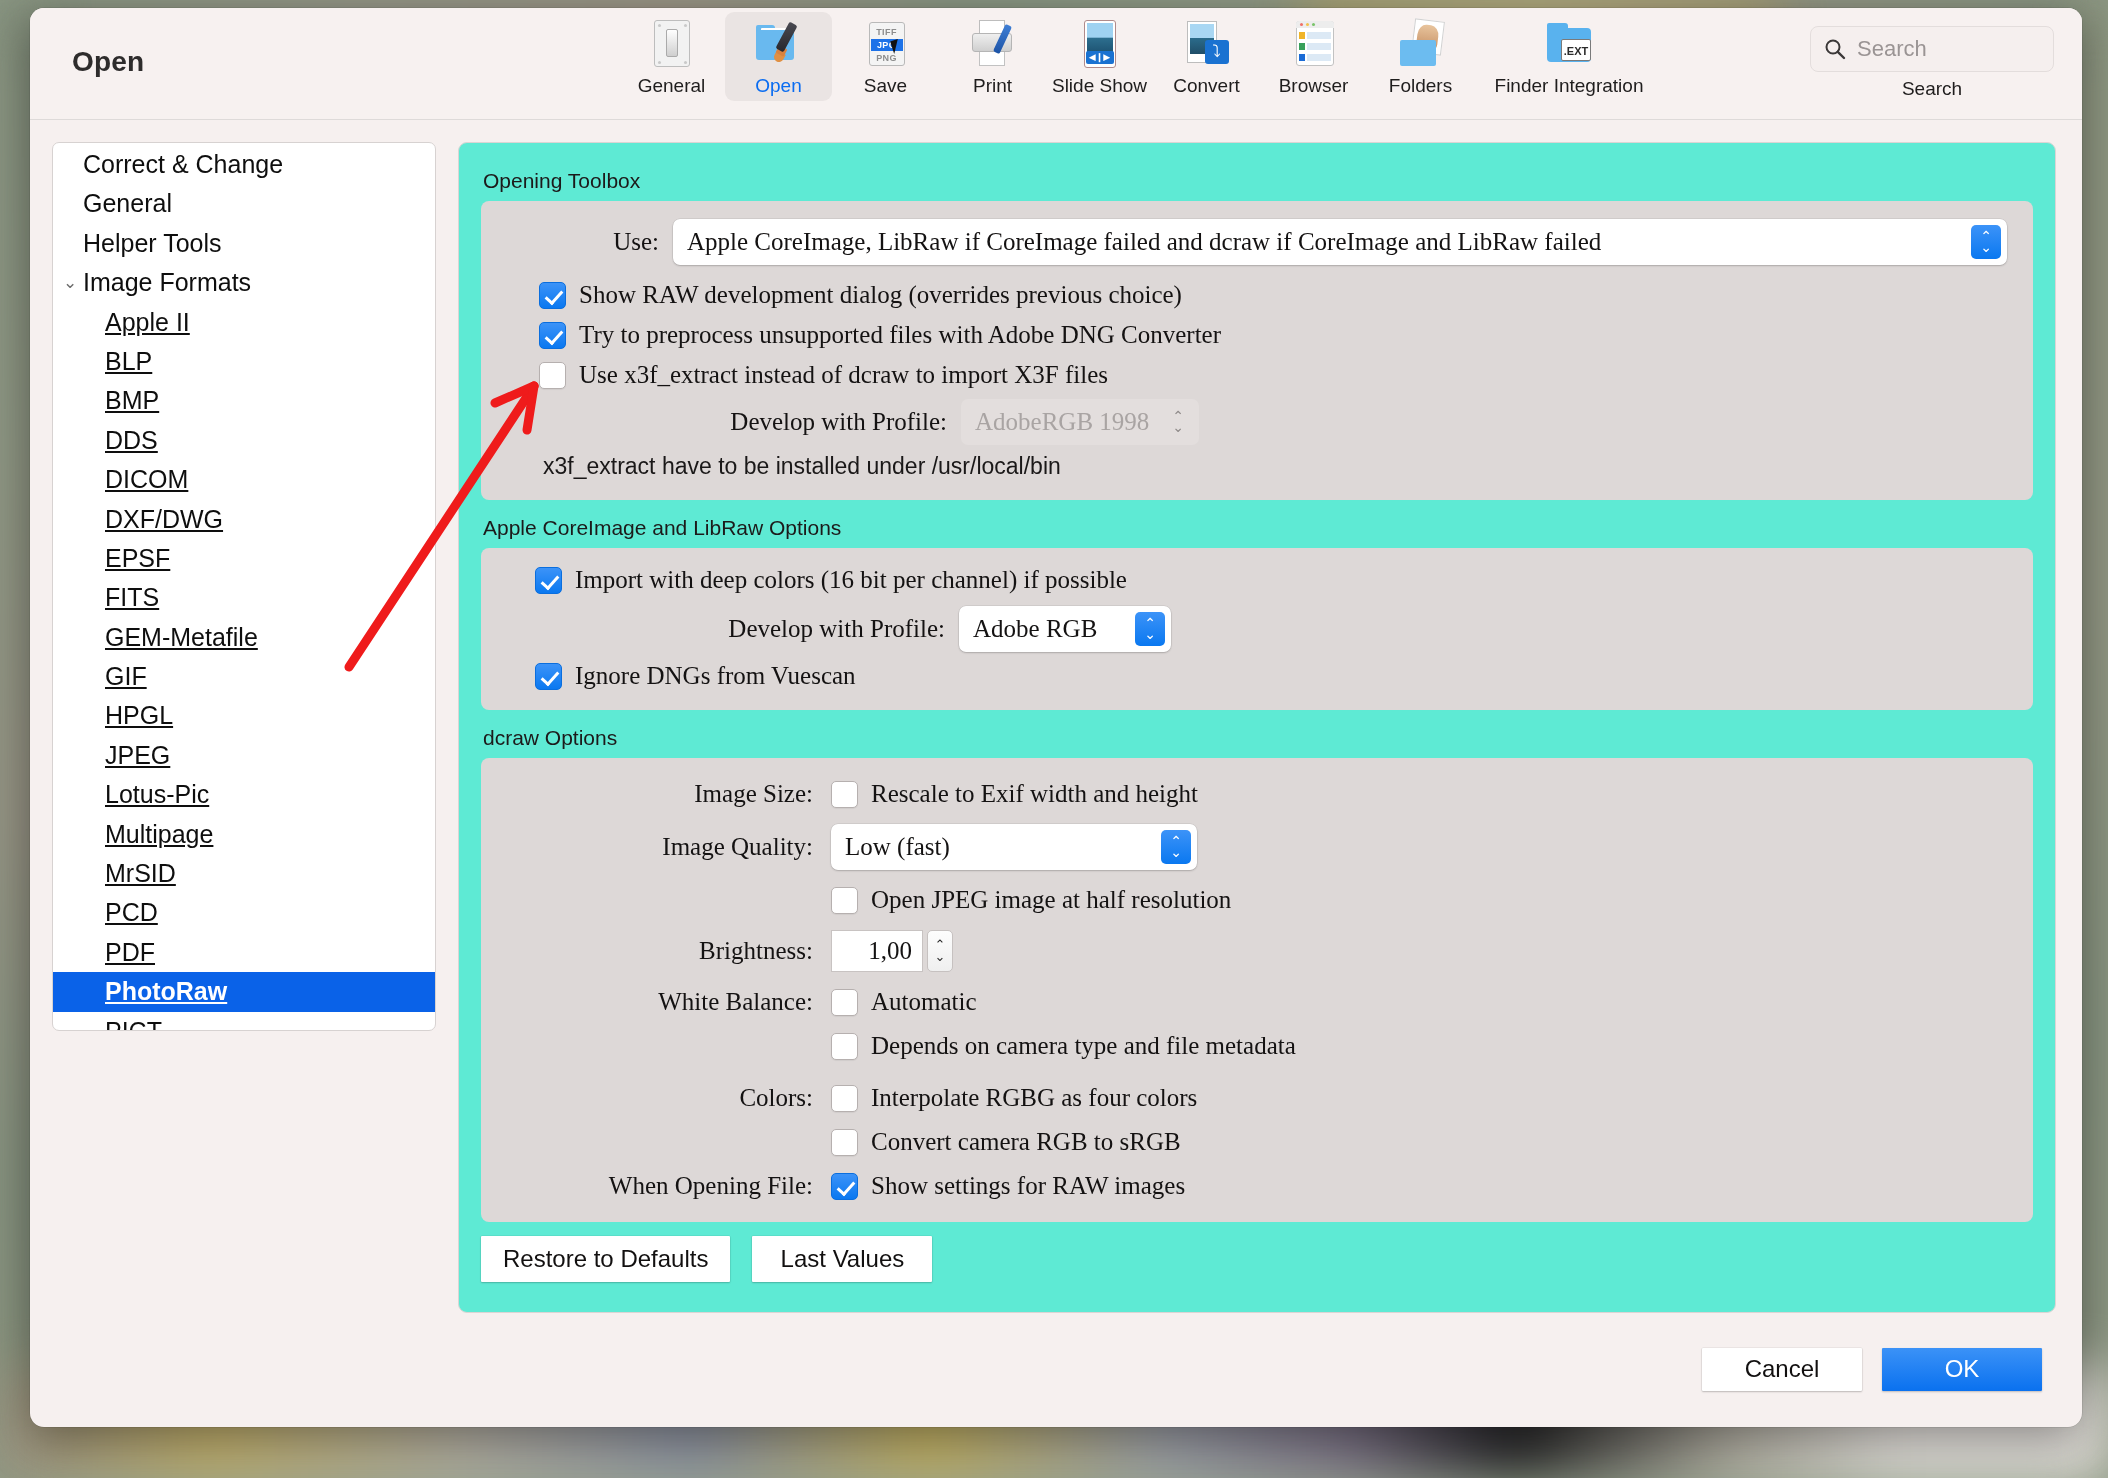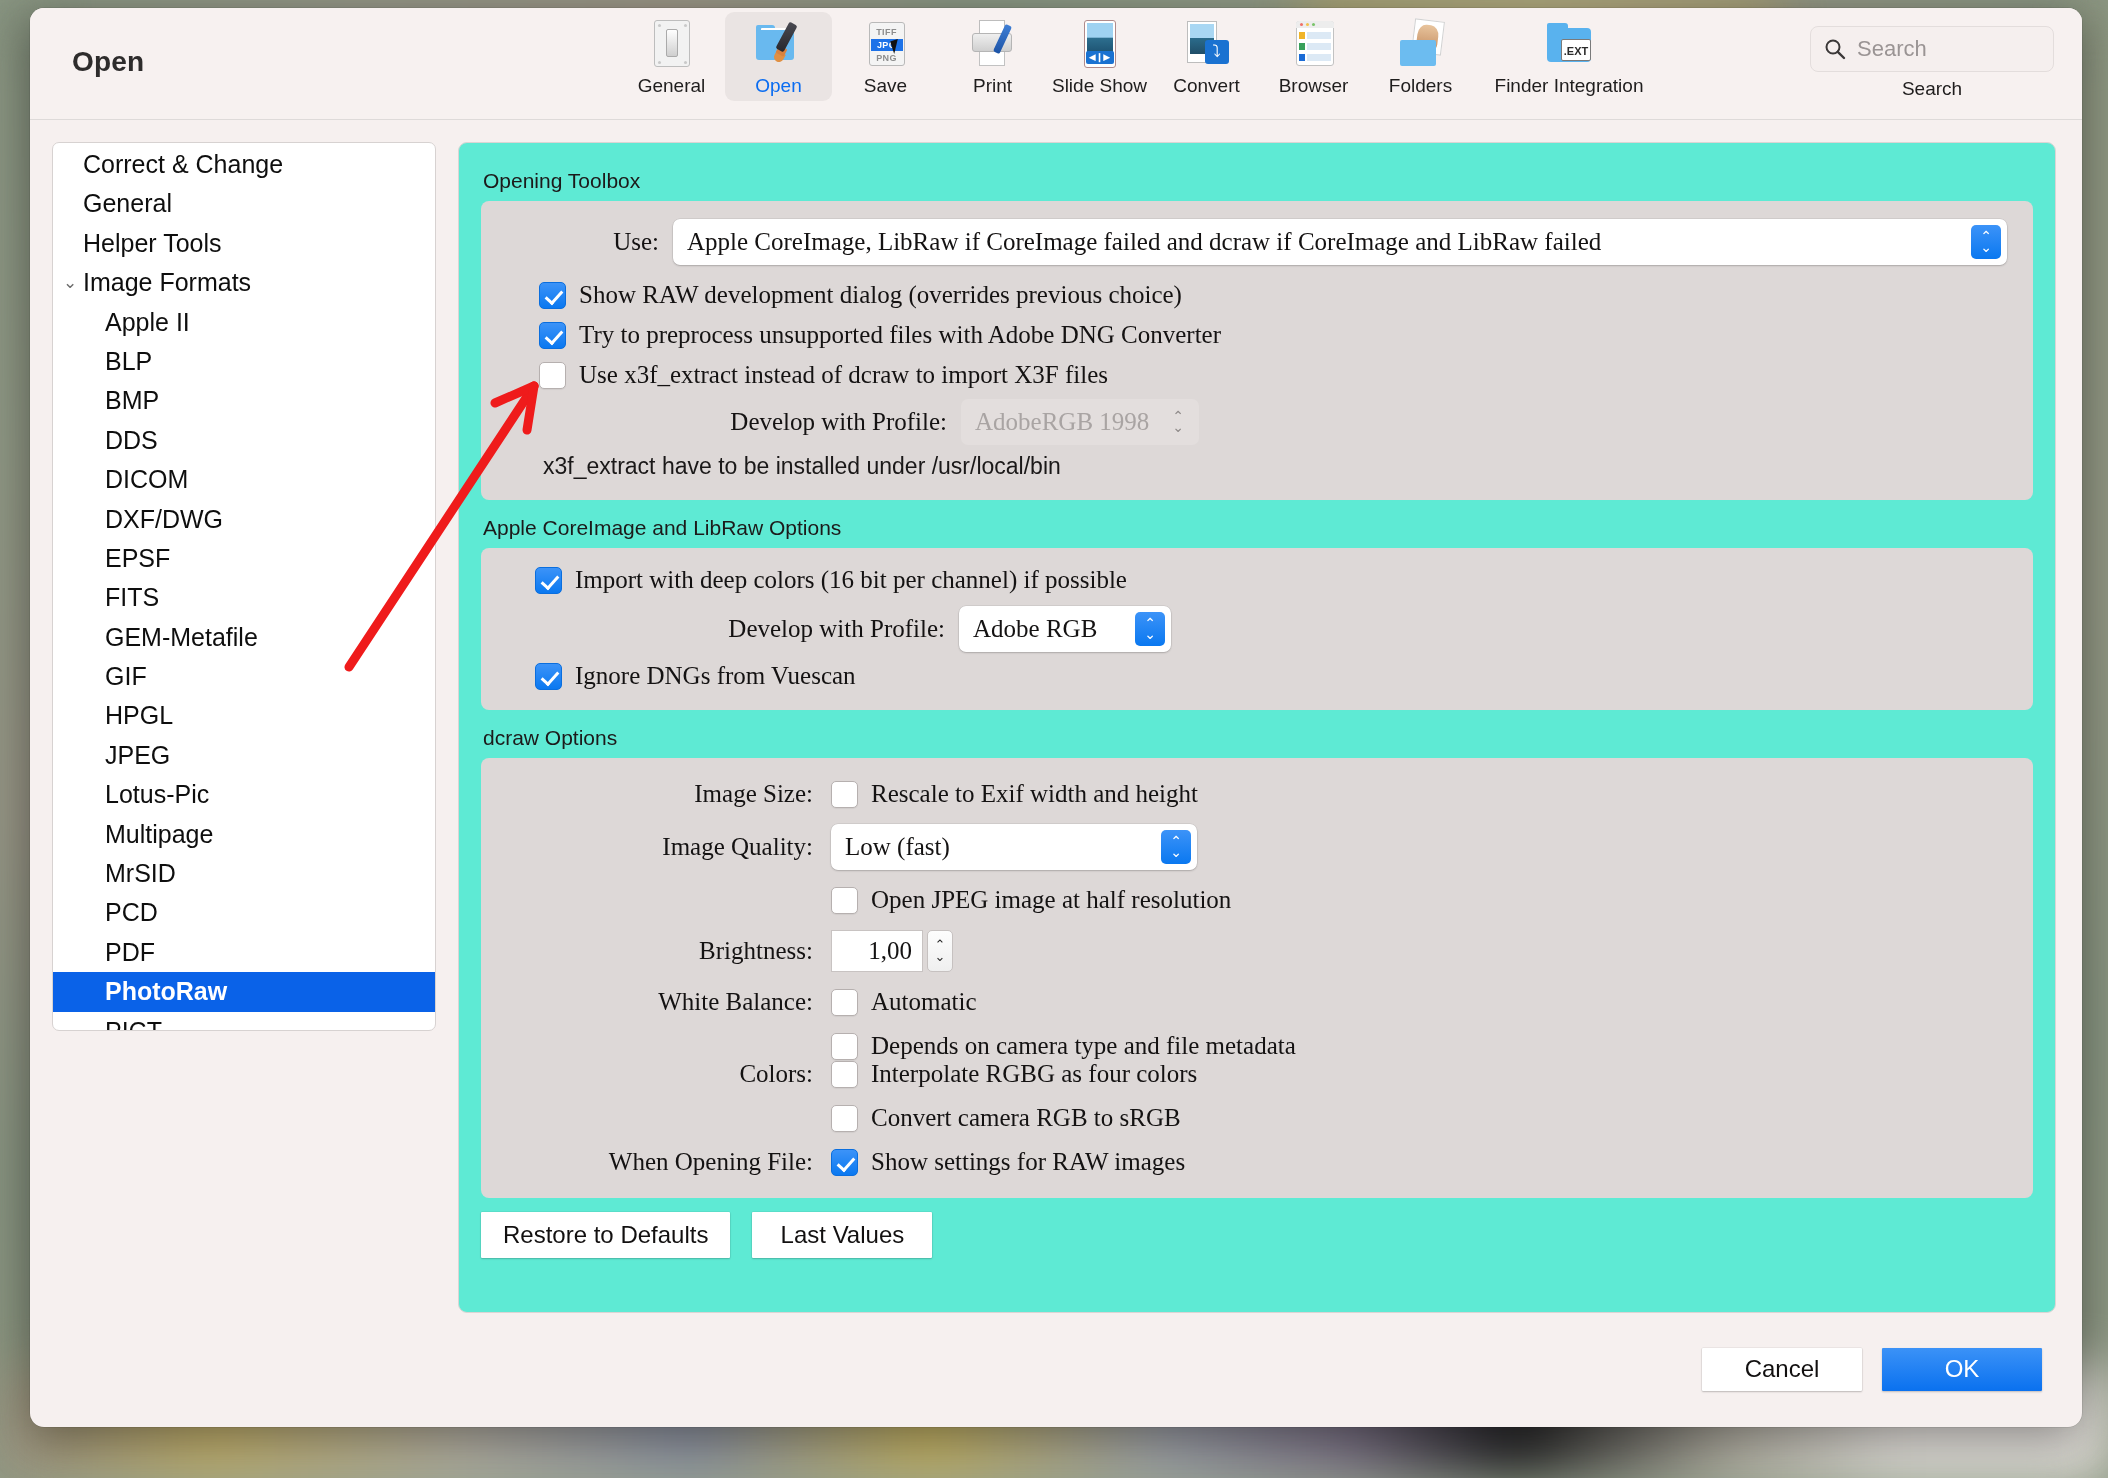--- a/index.html
+++ b/index.html
@@ -142,21 +142,21 @@
     overflow: hidden;
     height: 889px;
     padding-top: 2px;
   }
   .srow {
     height: 39.4px; line-height: 39.4px;
     font-size: 25px; color: #0e0e0e;
     padding-left: 30px; white-space: nowrap;
     position: relative;
   }
-  .srow.child { padding-left: 52px; }
+  .srow.child { padding-left: 52px; text-decoration: underline; }
   .srow.group { padding-left: 30px; }
   .srow .twisty {
     position:absolute; left:10px; top:0; height:39.4px; line-height:39.4px;
     font-size:17px; color:#6d6d6d;
   }
   .srow.selected { background: #0a62e8; color: #fff; font-weight: 600; }
 
   
   #pane {
     flex: 1; min-width: 0;
@@ -536,21 +536,21 @@
               </div>
           </div>
         </div>
 
         <div class="ctl-row" style="margin-bottom:16px">
           <div class="ctl-label" style="width:306px; margin-right:18px">White Balance:</div>
           <div class="cbx off"></div>
           <div class="cbx-label">Automatic</div>
         </div>
 
-        <div class="ctl-row" style="margin-bottom:0">
+        <div class="ctl-row" style="margin-bottom:24px">
           <div style="width:324px"></div>
           <div class="cbx off"></div>
           <div class="cbx-label">Depends on camera type and file metadata</div>
         </div>
 
         <div class="ctl-row" style="margin-bottom:16px">
           <div class="ctl-label" style="width:306px; margin-right:18px">Colors:</div>
           <div class="cbx off"></div>
           <div class="cbx-label">Interpolate RGBG as four colors</div>
         </div>

